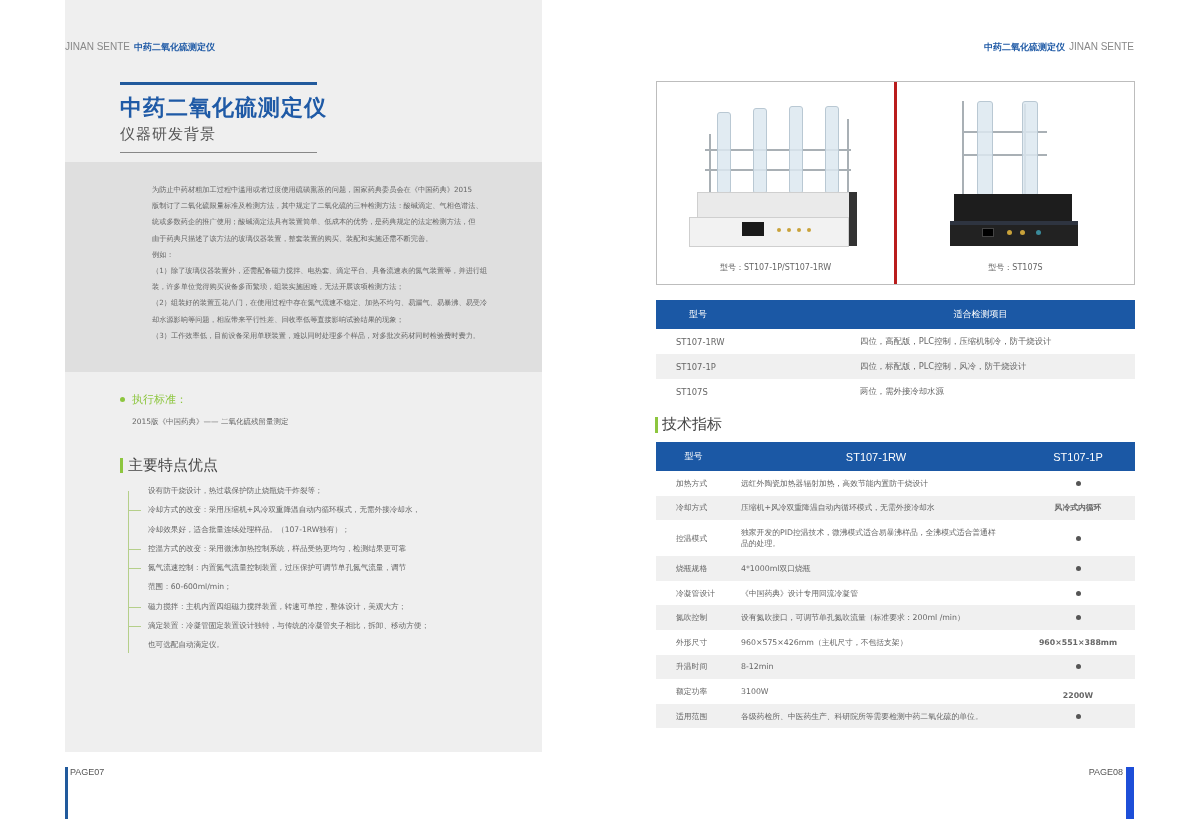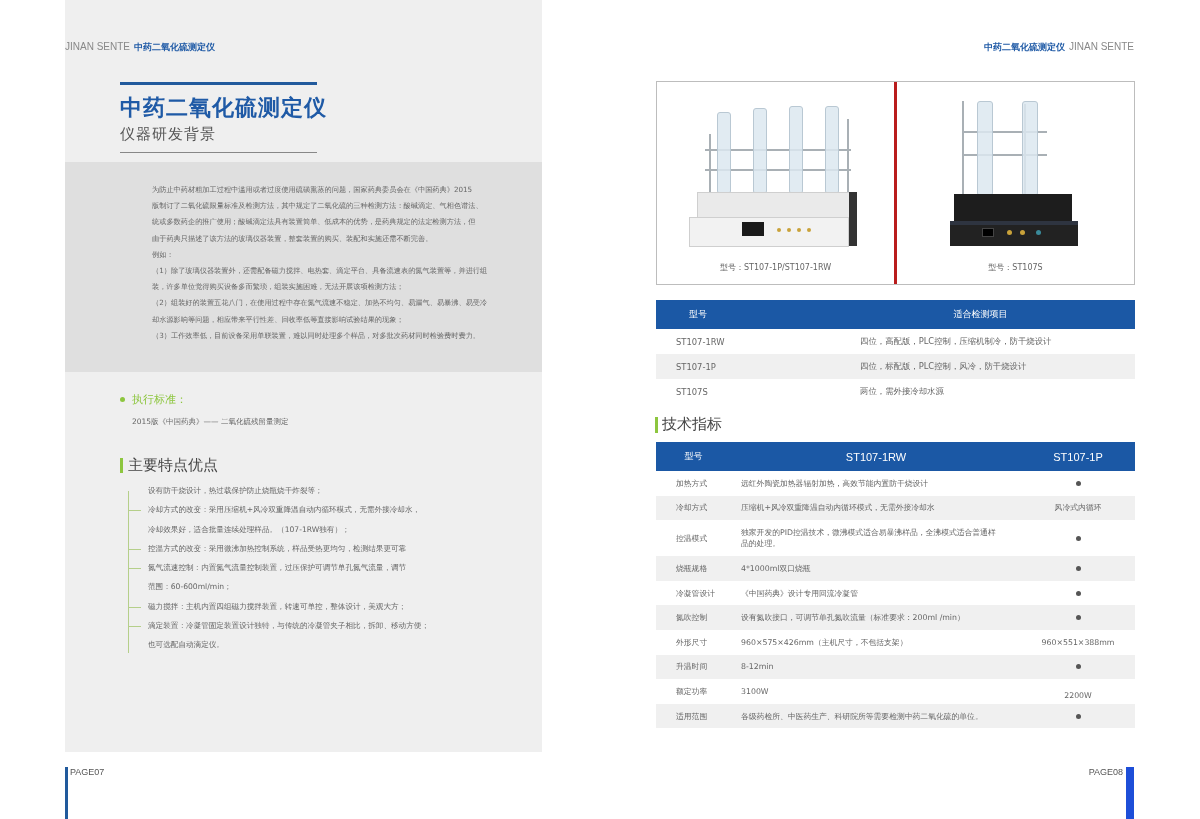--- a/index.html
+++ b/index.html
@@ -59,21 +59,21 @@
   .spec-title .bar { width: 3px; height: 16px; background: #8dc63f; margin-right: 4px; }
 
   .spec-table { position: absolute; left: 656px; top: 442px; width: 479px; border-collapse: collapse; }
   .spec-table th { background: #1b58a5; color: #fff; font-weight: normal; height: 29px; }
   .spec-table th.c1 { font-size: 9px; }
   .spec-table th.c2, .spec-table th.c3 { font-size: 11px; font-family: "Liberation Sans", sans-serif; }
   .spec-table td { font-size: 7.8px; color: #666; height: 24.6px; line-height: 11px; }
   .spec-table tr:nth-child(even) td { background: #f0f0f0; }
   .spec-table td.c1 { width: 75px; padding-left: 20px; white-space: nowrap; }
   .spec-table td.c2 { width: 290px; padding-left: 10px; padding-right: 20px; }
-  .spec-table td.c3 { text-align: center; }
+  .spec-table td.c3 { text-align: center; font-weight: bold; }
   .spec-table tr.tall td { height: 36px; }
   .bullet { display: inline-block; width: 5px; height: 5px; border-radius: 50%; background: #555; }
 
   .page-left { position: absolute; left: 65px; top: 767px; height: 52px; border-left: 3px solid #215a9c; padding-left: 2px; font-size: 9px; color: #555; font-family: "Liberation Sans", sans-serif; line-height: 10px; }
   .page-right { position: absolute; right: 66px; top: 767px; height: 52px; border-right: 8px solid #1d4ed8; padding-right: 3px; font-size: 9px; color: #555; font-family: "Liberation Sans", sans-serif; line-height: 10px; }
 </style>
 </head>
 <body>
 
 <div class="left-page">

